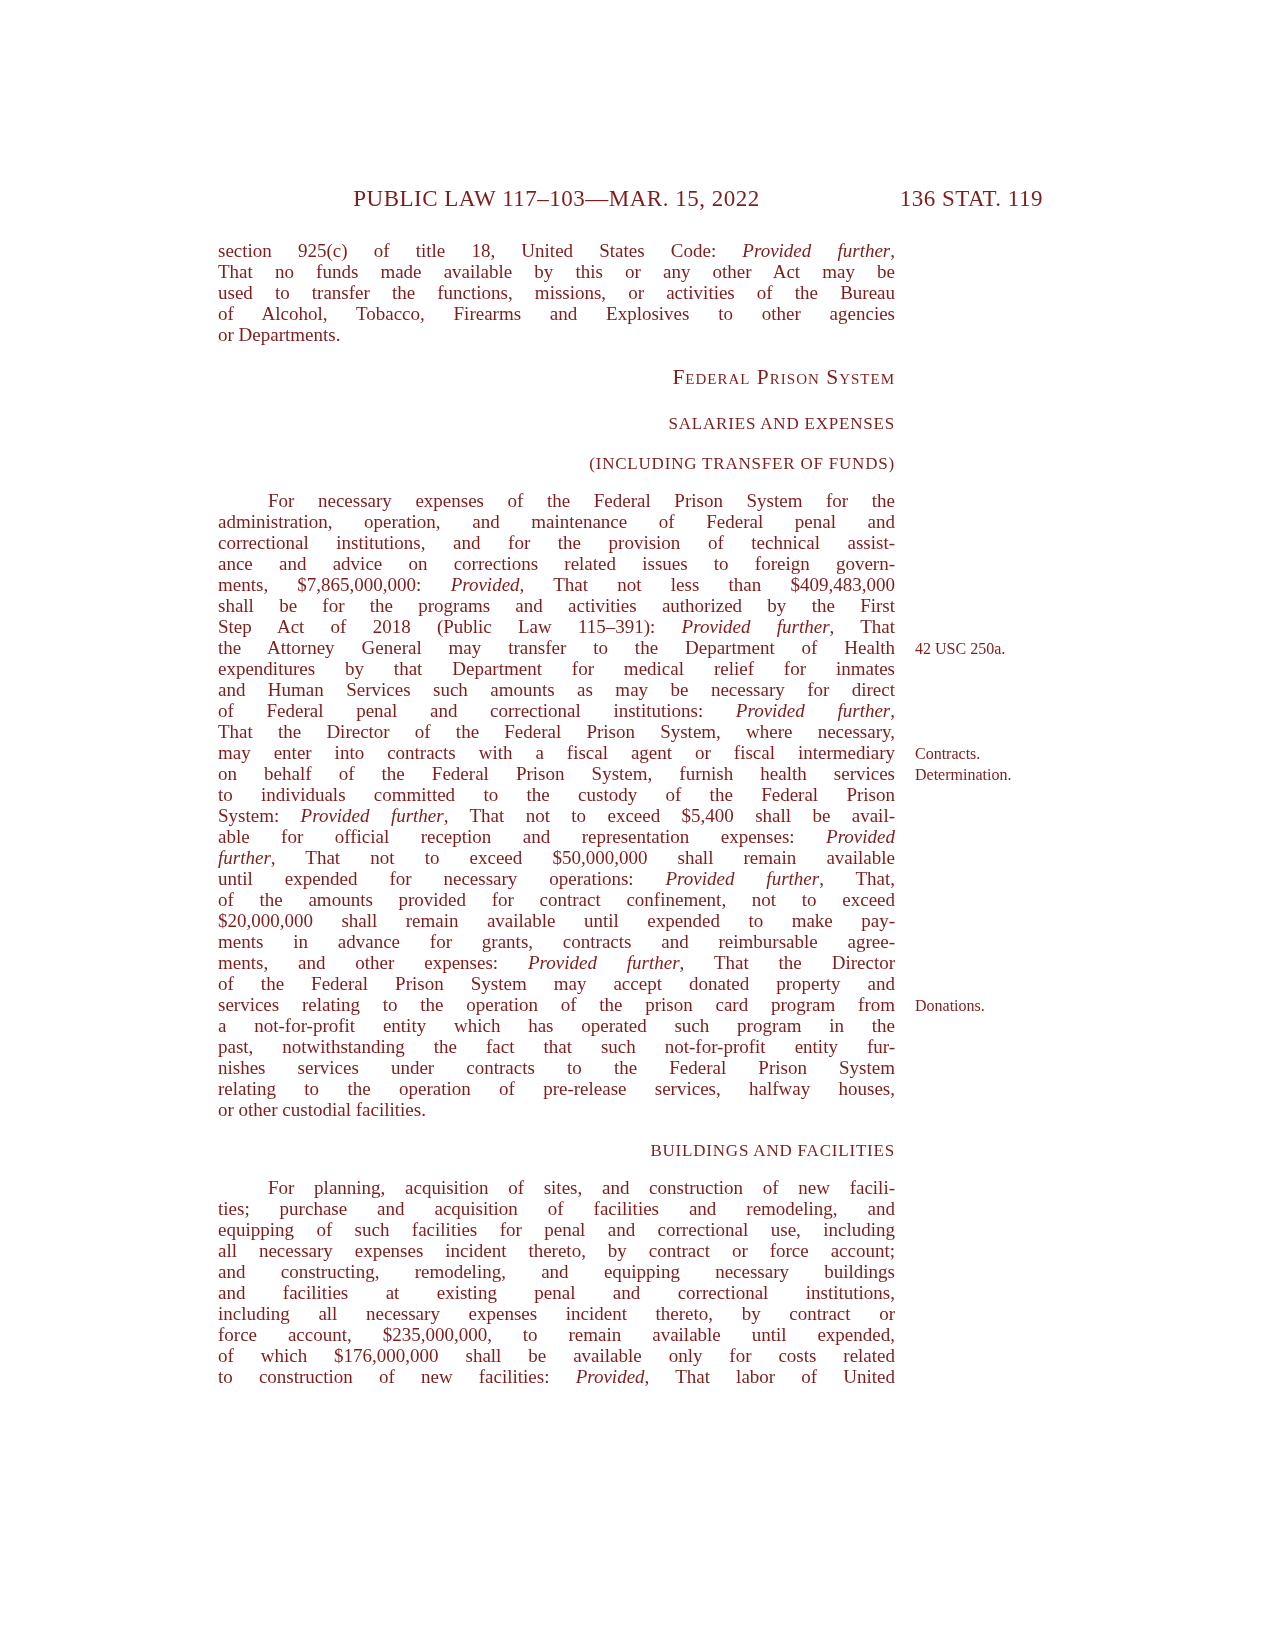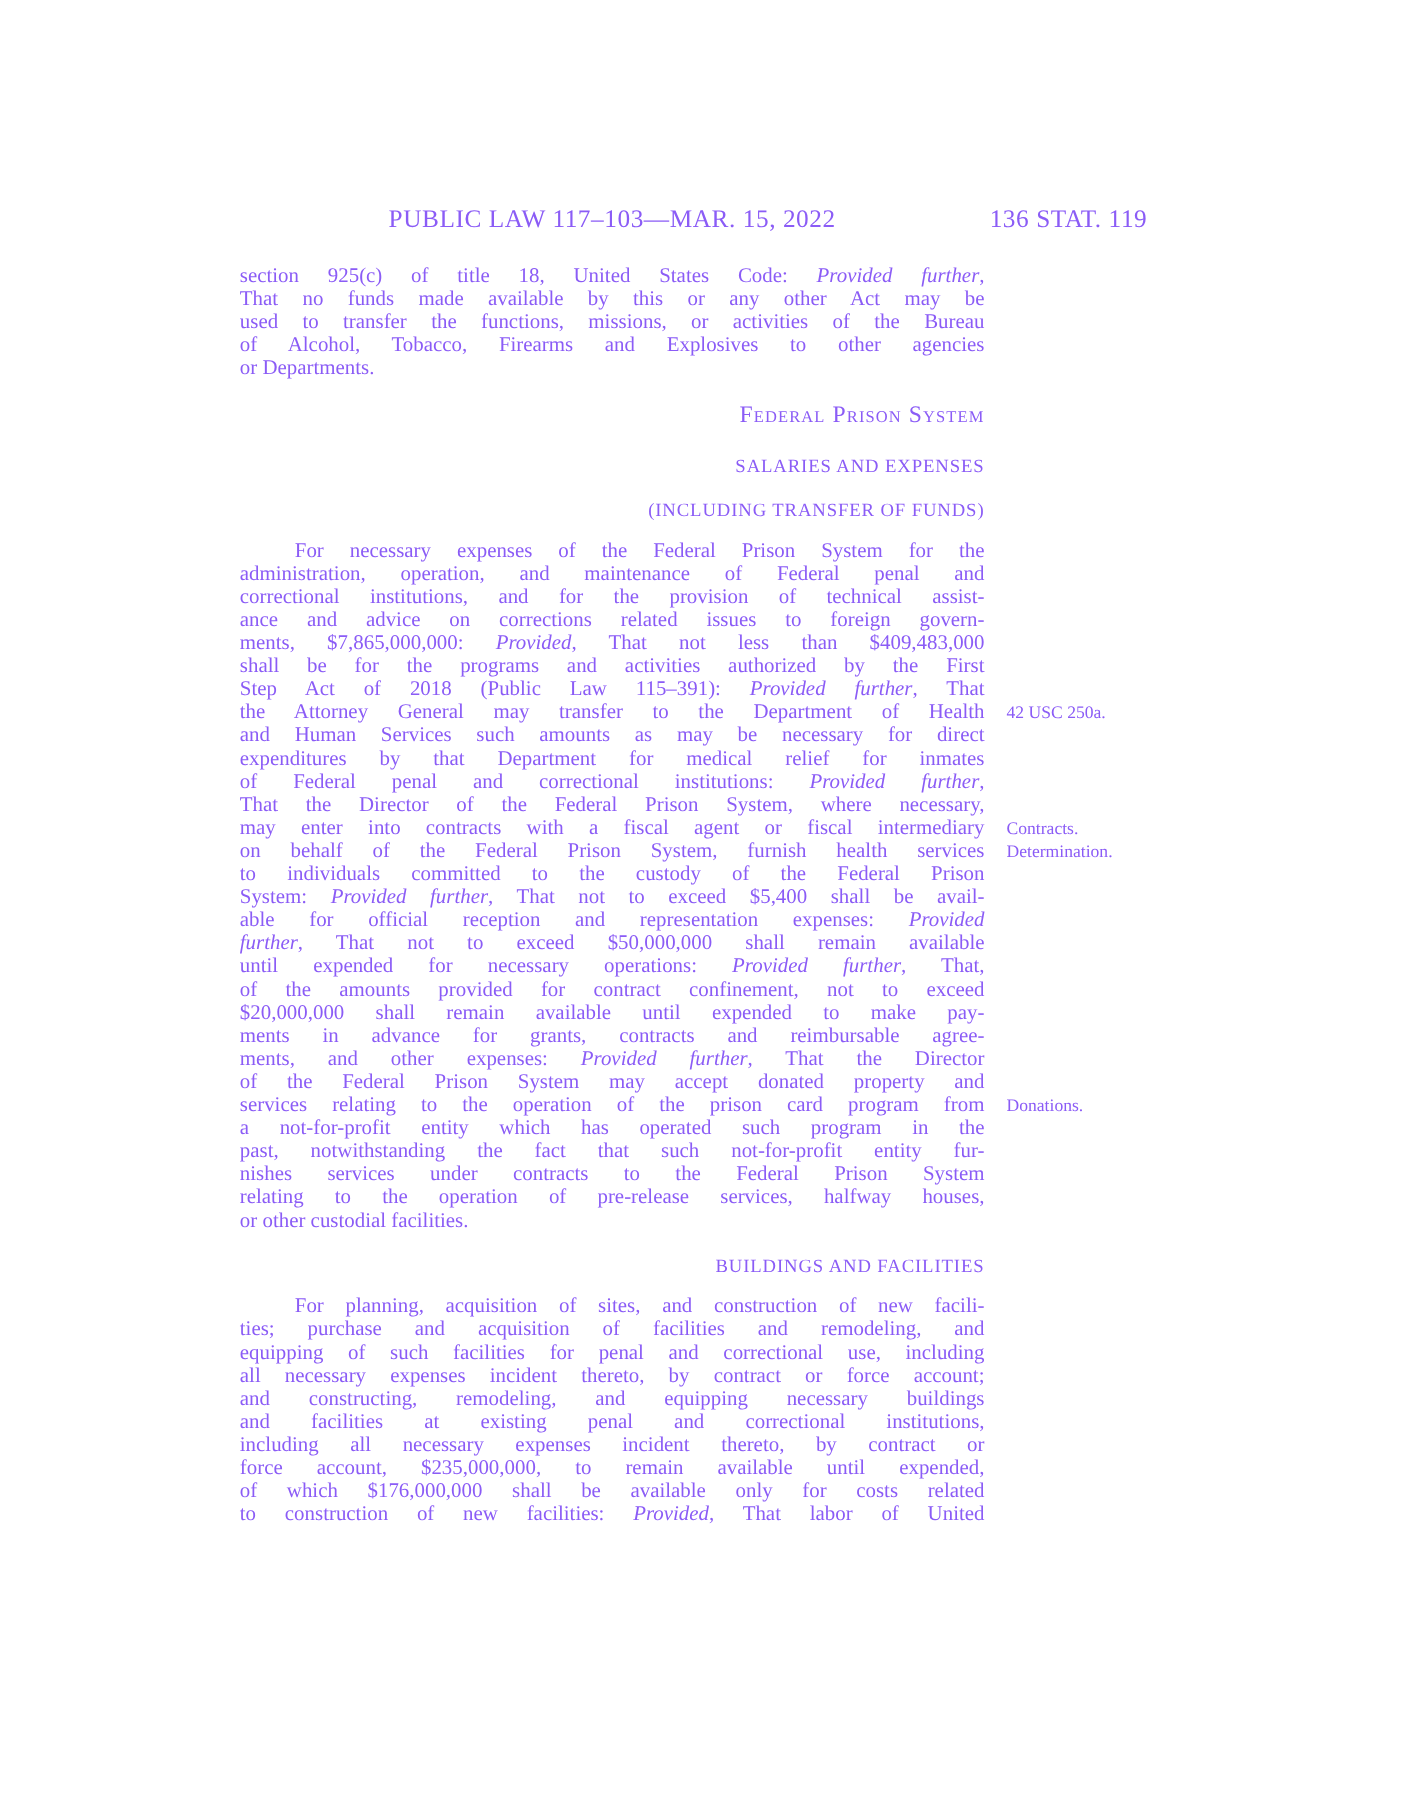--- a/index.html
+++ b/index.html
@@ -5,21 +5,21 @@
   html, body {
     margin: 0;
     padding: 0;
     background: #ffffff;
   }
   .page {
     position: relative;
     width: 1275px;
     height: 1650px;
     background: #ffffff;
-    color: #8b5cf6;
+    color: #7f1d1d;
     font-family: "Liberation Serif", "DejaVu Serif", serif;
     overflow: hidden;
   }
   
   .runhead {
     position: absolute;
     left: 218px;
     top: 186px;
     width: 825px;
     height: 28px;
@@ -123,22 +123,22 @@
 
     <div class="para m3">
         <div class="pline indent"><span>For necessary expenses of the Federal Prison System for the</span></div>
         <div class="pline"><span>administration, operation, and maintenance of Federal penal and</span></div>
         <div class="pline"><span>correctional institutions, and for the provision of technical assist-</span></div>
         <div class="pline"><span>ance and advice on corrections related issues to foreign govern-</span></div>
         <div class="pline"><span>ments, $7,865,000,000: </span><i>Provided</i><span>, That not less than $409,483,000</span></div>
         <div class="pline"><span>shall be for the programs and activities authorized by the First</span></div>
         <div class="pline"><span>Step Act of 2018 (Public Law 115–391): </span><i>Provided further</i><span>, That</span></div>
         <div class="pline"><span>the Attorney General may transfer to the Department of Health</span></div>
+        <div class="pline"><span>expenditures by that Department for medical relief for inmates</span></div>
         <div class="pline"><span>and Human Services such amounts as may be necessary for direct</span></div>
-        <div class="pline"><span>expenditures by that Department for medical relief for inmates</span></div>
         <div class="pline"><span>of Federal penal and correctional institutions: </span><i>Provided further</i><span>,</span></div>
         <div class="pline"><span>That the Director of the Federal Prison System, where necessary,</span></div>
         <div class="pline"><span>may enter into contracts with a fiscal agent or fiscal intermediary</span></div>
         <div class="pline"><span>on behalf of the Federal Prison System, furnish health services</span></div>
         <div class="pline"><span>to individuals committed to the custody of the Federal Prison</span></div>
         <div class="pline"><span>System: </span><i>Provided further</i><span>, That not to exceed $5,400 shall be avail-</span></div>
         <div class="pline"><span>able for official reception and representation expenses: </span><i>Provided</i></div>
         <div class="pline"><i>further</i><span>, That not to exceed $50,000,000 shall remain available</span></div>
         <div class="pline"><span>until expended for necessary operations: </span><i>Provided further</i><span>, That,</span></div>
         <div class="pline"><span>of the amounts provided for contract confinement, not to exceed</span></div>

